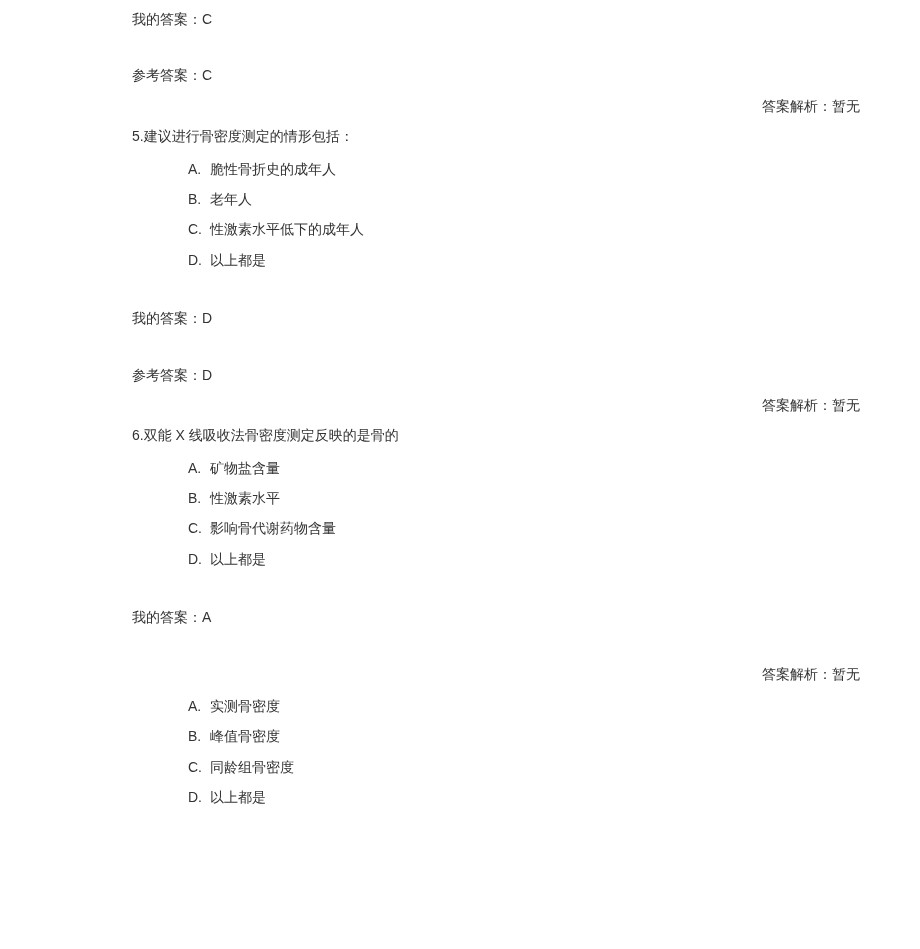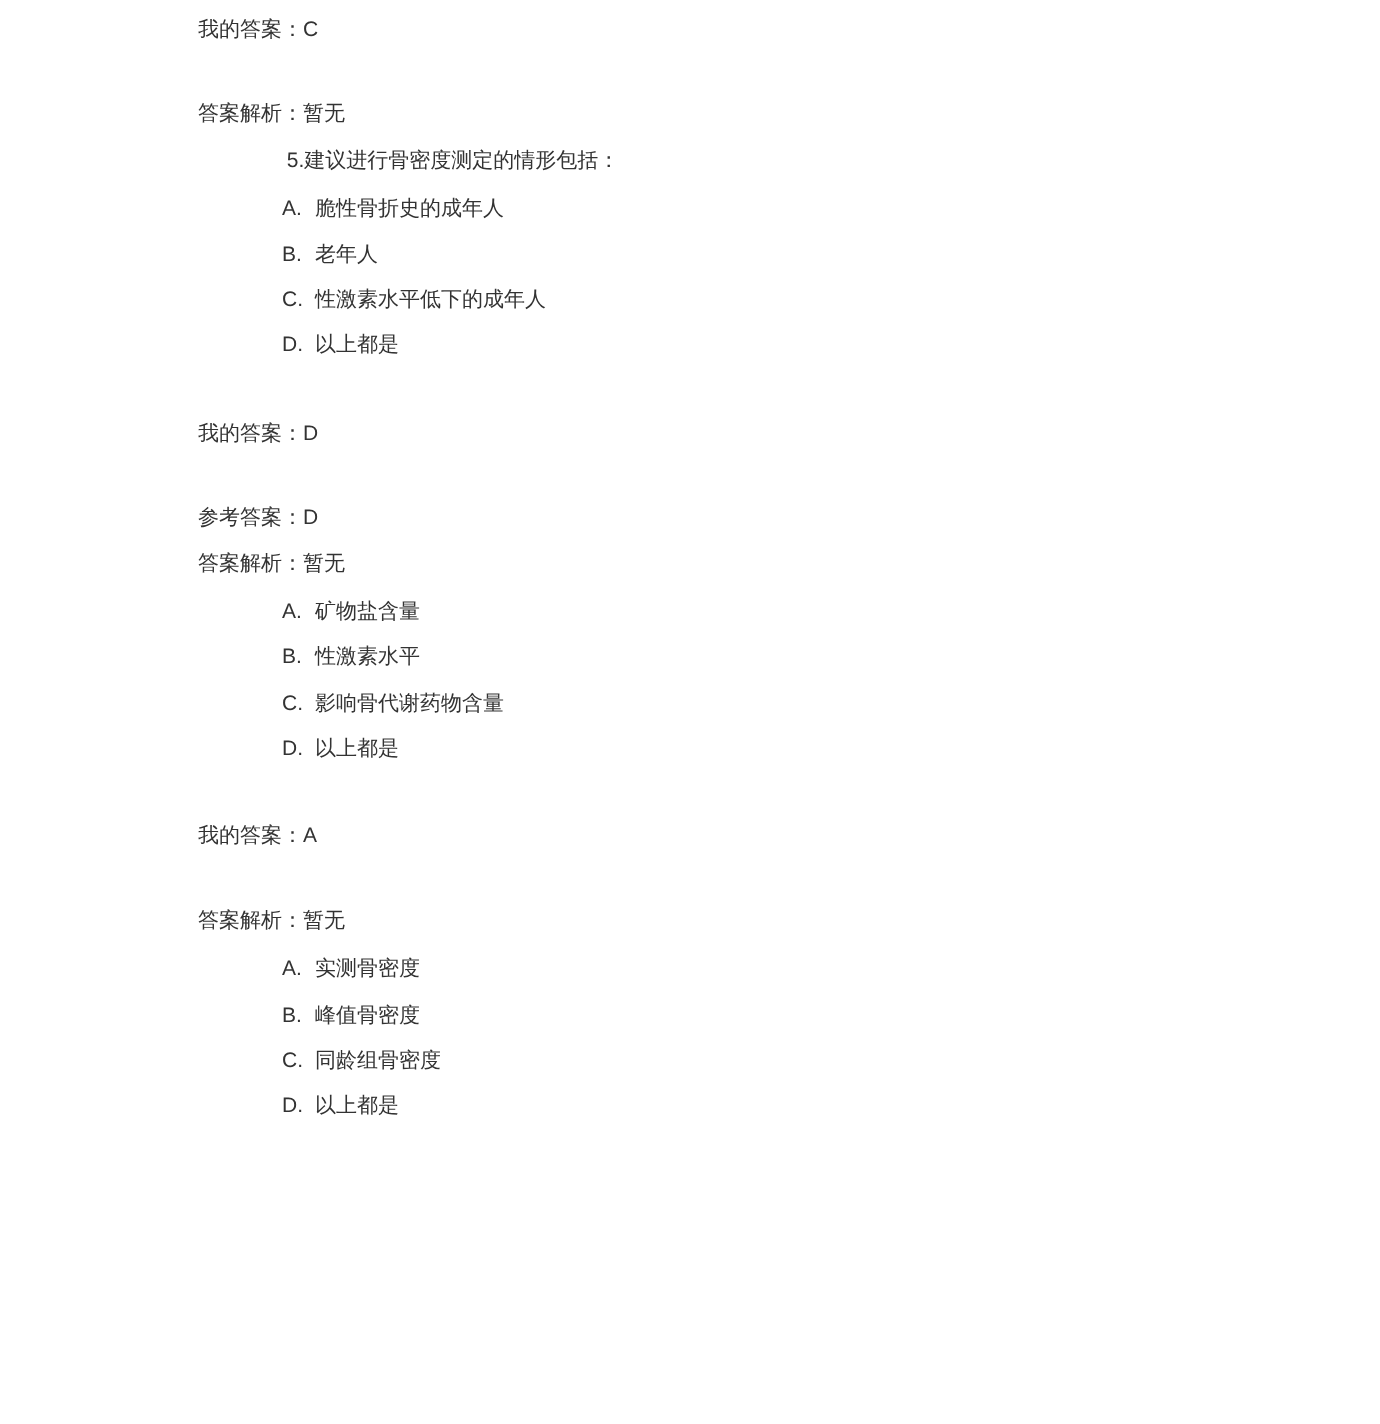--- a/index.html
+++ b/index.html
@@ -20,26 +20,26 @@
     margin-left: 132px;
     margin-right: 60px;
   }
   .answer-line {
     margin: 8px 0 8px 0;
     line-height: 1.6;
   }
   .analysis-line {
     margin: 8px 0 8px 0;
     line-height: 1.6;
+    text-align: right;
   }
   .question-stem {
     margin: 8px 0 8px 0;
     line-height: 1.6;
     max-width: 340px;
-    text-align: center;
   }
   .options {
     margin: 10px 0 10px 56px;
   }
   .option-row {
     display: flex;
     align-items: baseline;
     margin: 8px 0;
     line-height: 1.6;
   }
@@ -68,20 +68,23 @@
 </head>
 <body>
 
 <div class="page">
   <div class="content">
 
     <div class="answer-line">
       <span class="label">我的答案：</span><span class="value">C</span>
     </div>
     <div class="block-gap"></div>
+    <div class="answer-line">
+      <span class="label">参考答案：</span><span class="value">C</span>
+    </div>
     <div class="analysis-line">
       <span class="label">答案解析：</span><span>暂无</span>
     </div>
 
     <div class="question-stem">
       <span class="qnum">5</span><span>.建议进行骨密度测定的情形包括：</span>
     </div>
     <div class="options">
       <div class="option-row">
         <span class="option-letter">A.</span>
@@ -105,20 +108,23 @@
       <span class="label">我的答案：</span><span class="value">D</span>
     </div>
     <div class="block-gap"></div>
     <div class="answer-line">
       <span class="label">参考答案：</span><span class="value">D</span>
     </div>
     <div class="analysis-line">
       <span class="label">答案解析：</span><span>暂无</span>
     </div>
 
+    <div class="question-stem">
+      <span class="qnum">6</span><span>.双能 X 线吸收法骨密度测定反映的是骨的</span>
+    </div>
     <div class="options">
       <div class="option-row">
         <span class="option-letter">A.</span>
         <span class="option-text">矿物盐含量</span>
       </div>
       <div class="option-row">
         <span class="option-letter">B.</span>
         <span class="option-text">性激素水平</span>
       </div>
       <div class="option-row">

